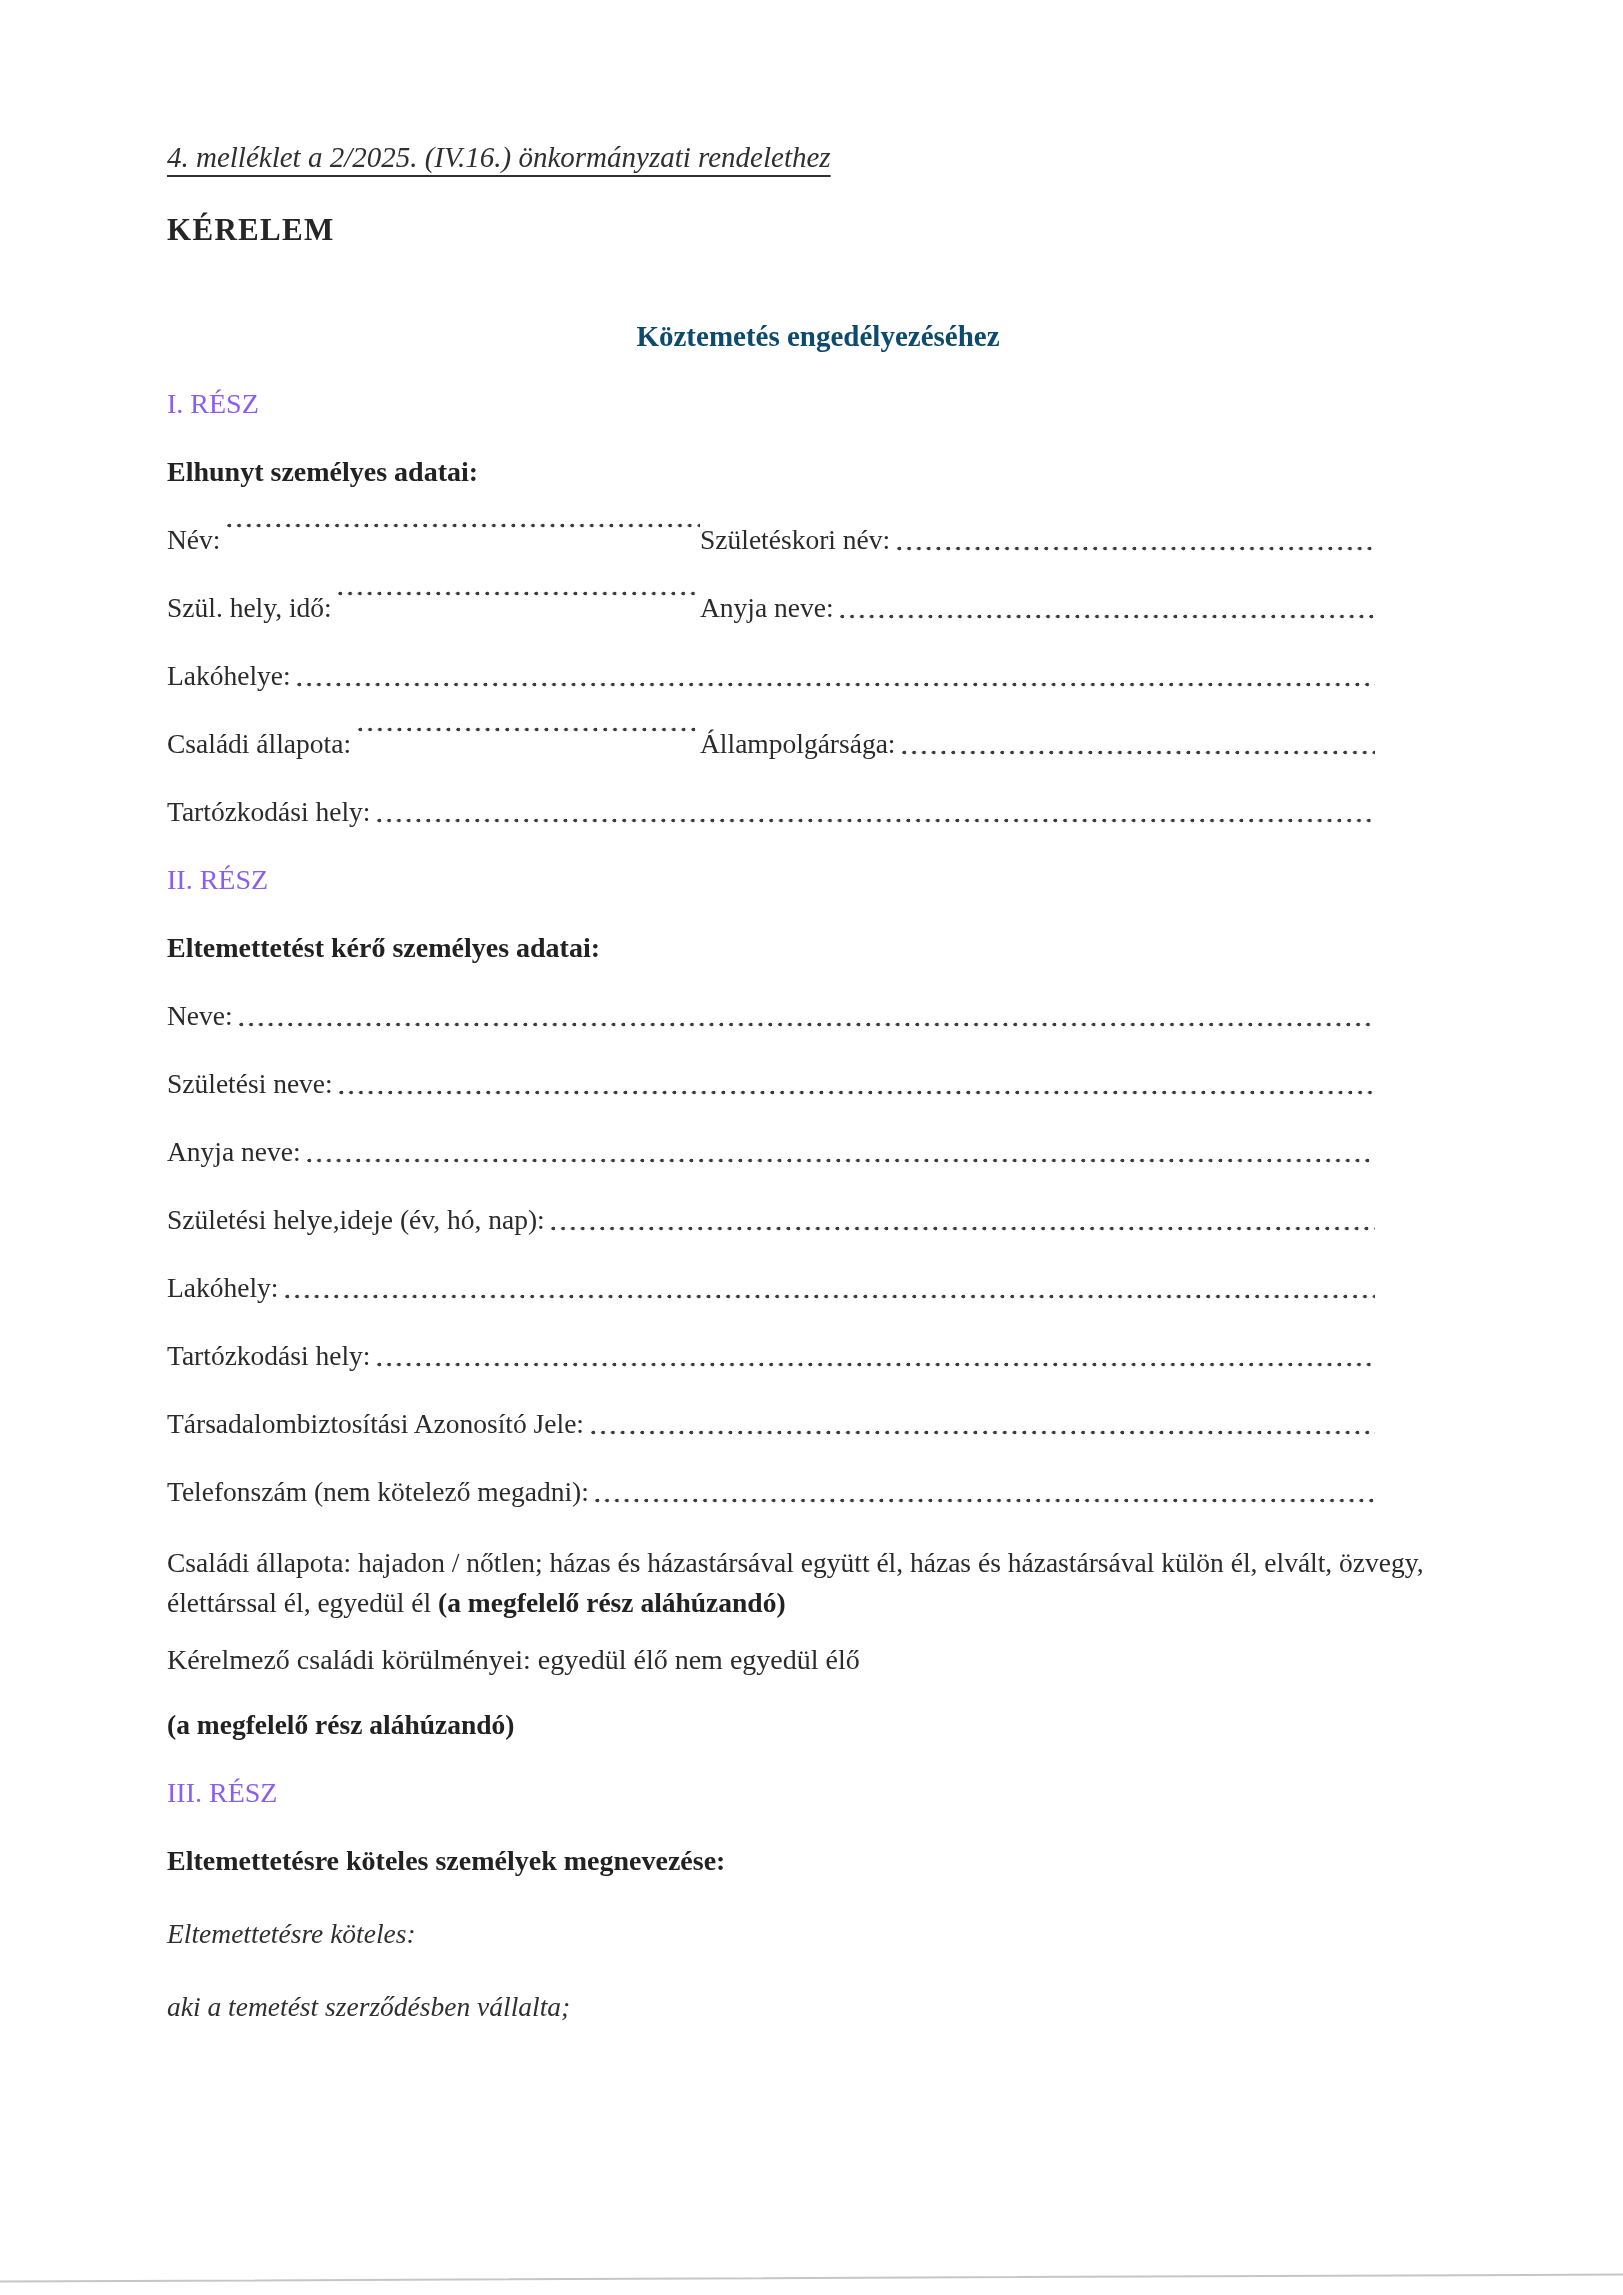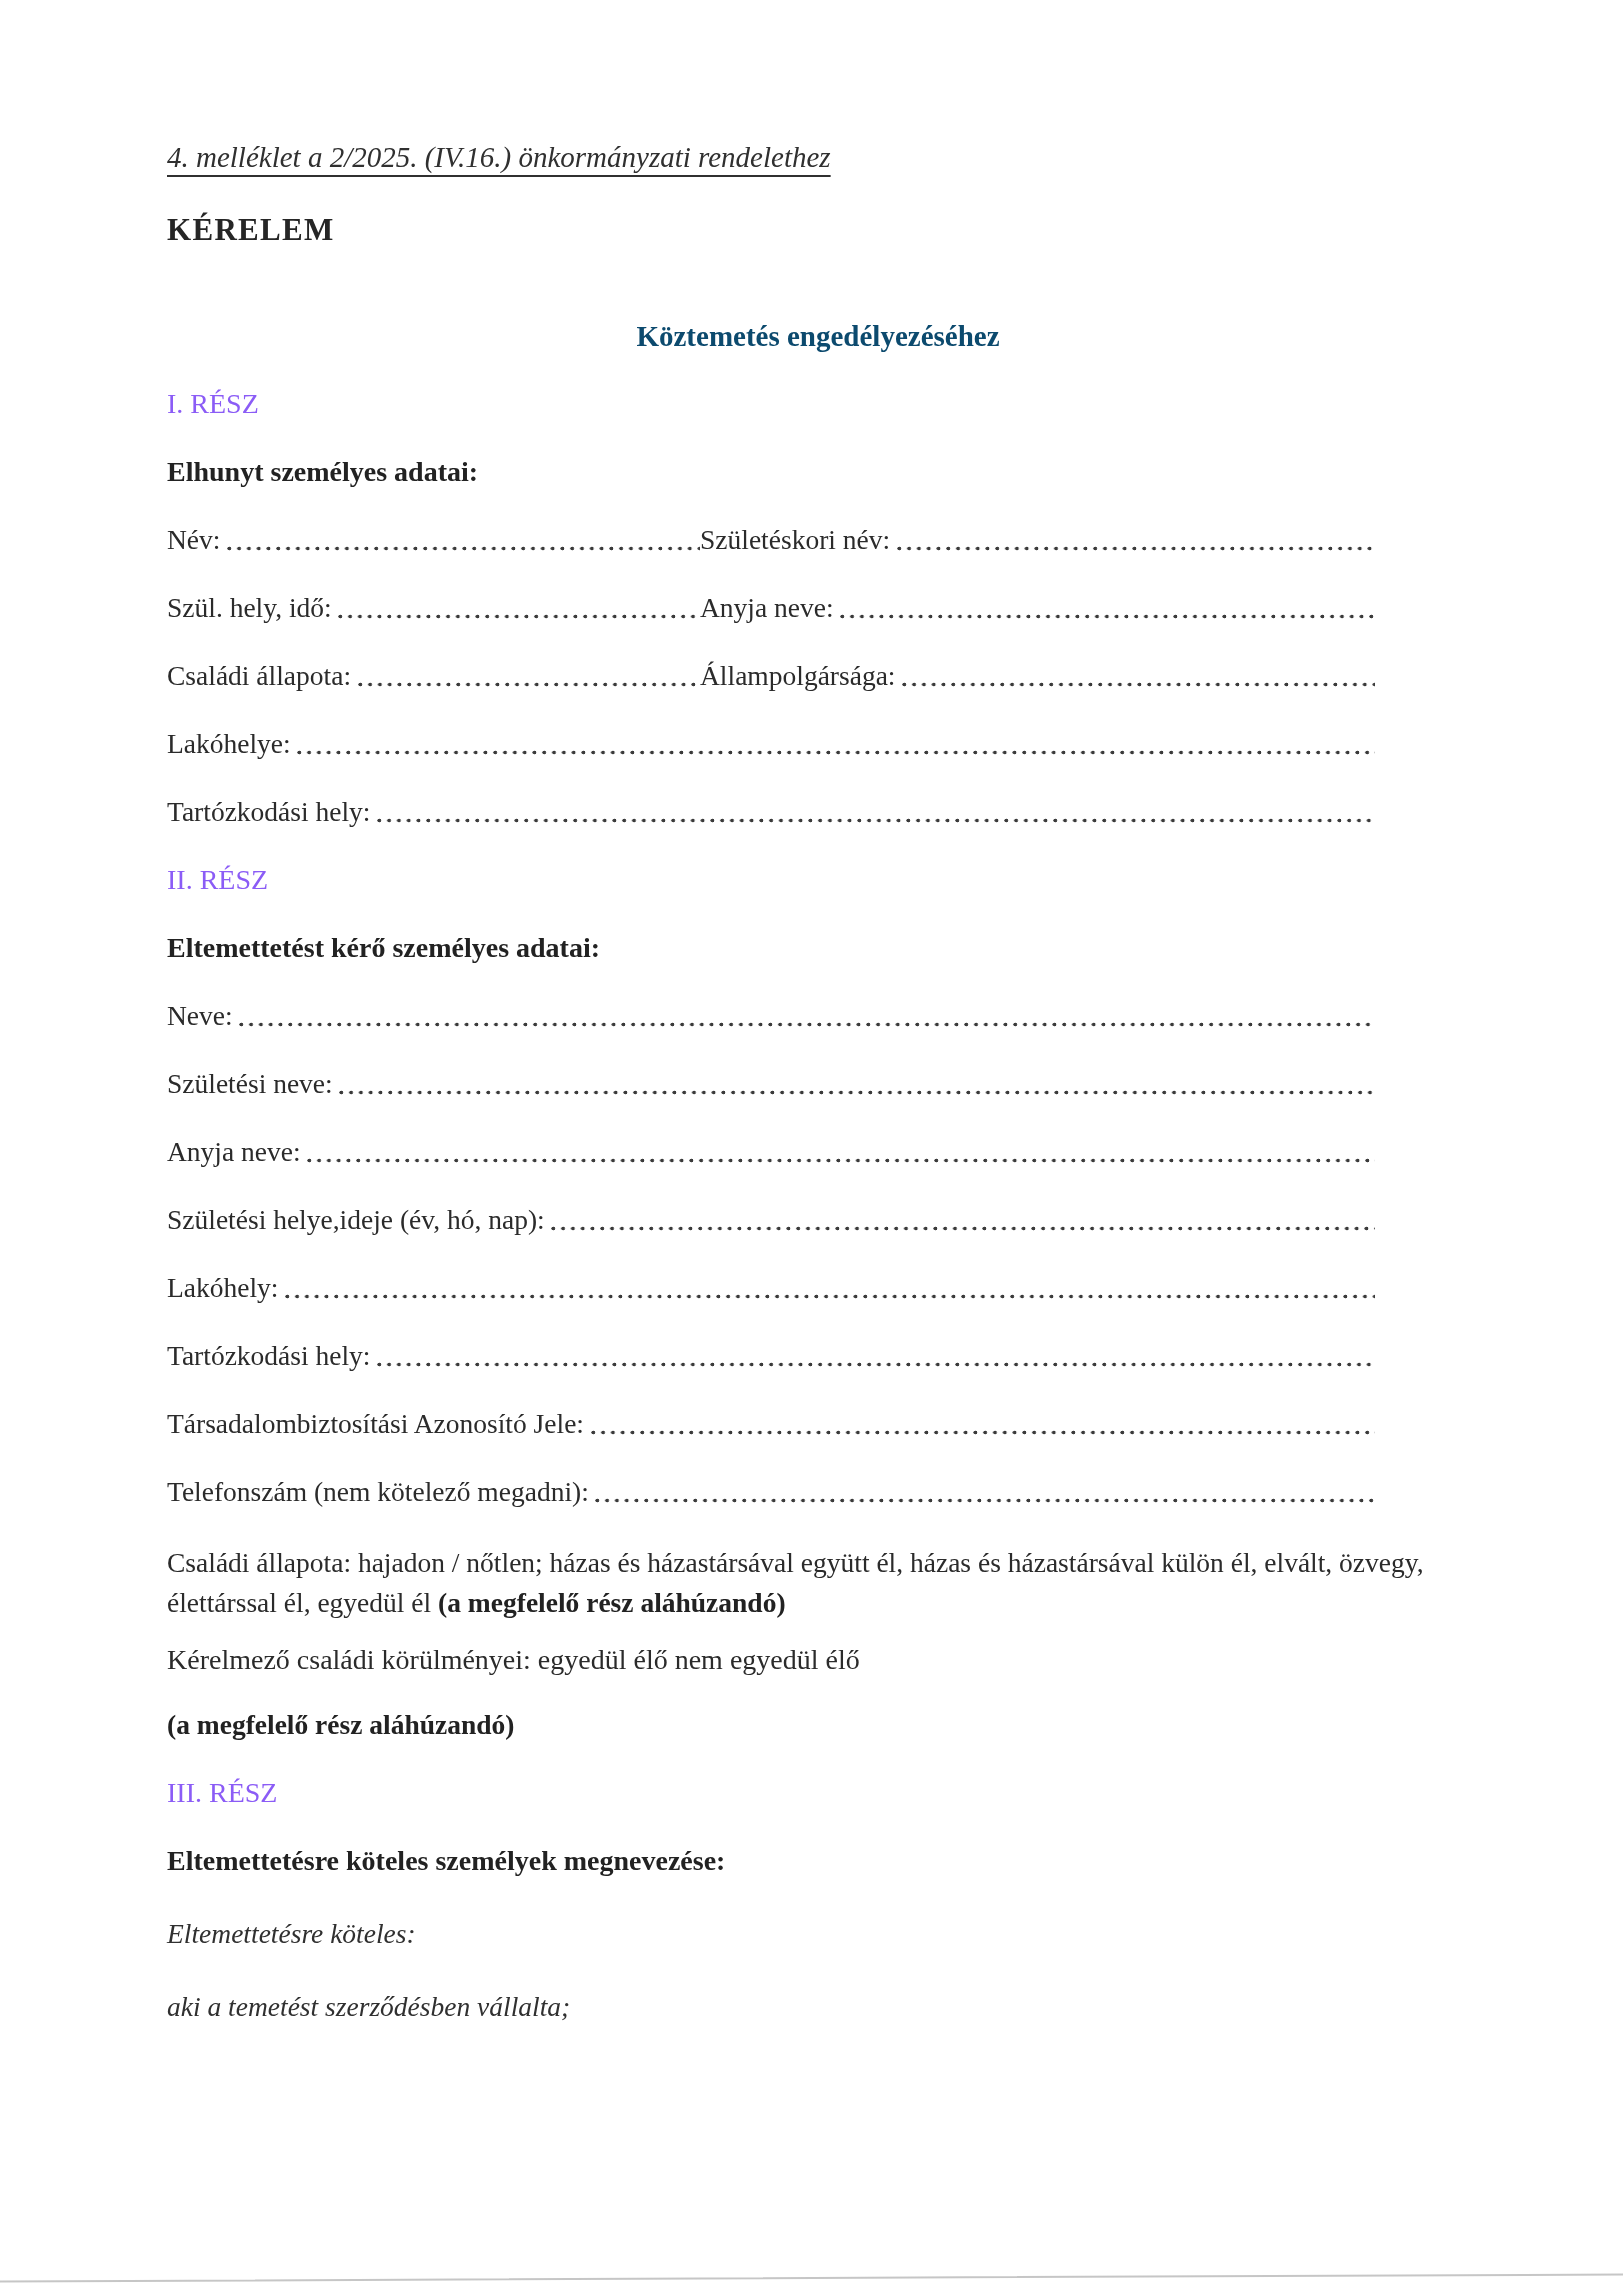--- a/index.html
+++ b/index.html
@@ -39,21 +39,21 @@
   .sec      { margin-top:34px; font-size:28px; line-height:34px; color:#8b5cf6; }
   .subhead  { margin-top:34px; font-size:28px; line-height:34px; font-weight:bold; color:#222; }
 
   .row {
     margin-top:34px;
     display:flex; align-items:flex-end;
     height:34px; width:1208px;
     font-size:27.5px;
   }
   .lbl { white-space:nowrap; line-height:34px; }
-  .c1  { display:flex; align-items:flex-end; width:533px; flex:none; }
+  .c1  { display:flex; align-items:flex-start; width:533px; flex:none; }
   .leader {
     flex:1 1 auto;
     height:5.2px; margin:0 0 5.9px 6.5px;
     background-image:radial-gradient(circle at 2.3px 2.6px, #3a3a3a 1.7px, rgba(0,0,0,0) 2.2px);
     background-size:9.8px 5.2px;
     background-repeat:repeat-x;
     background-position:left bottom;
   }
 
   .para { margin-top:34px; width:1306px; font-size:27.5px; line-height:40px; color:#2b2b2b; }
@@ -94,30 +94,30 @@
   <div class="row">
     <span class="c1">
       <span class="lbl">Szül. hely, idő:</span>
       <span class="leader"></span>
     </span>
     <span class="lbl">Anyja neve:</span>
     <span class="leader"></span>
   </div>
 
   <div class="row">
+    <span class="lbl">Lakóhelye:</span>
+    <span class="leader"></span>
+  </div>
+
+  <div class="row">
     <span class="c1">
       <span class="lbl">Családi állapota:</span>
       <span class="leader"></span>
     </span>
     <span class="lbl">Állampolgársága:</span>
-    <span class="leader"></span>
-  </div>
-
-  <div class="row">
-    <span class="lbl">Lakóhelye:</span>
     <span class="leader"></span>
   </div>
 
   <div class="row">
     <span class="lbl">Tartózkodási hely:</span>
     <span class="leader"></span>
   </div>
 
   <div class="sec">II. RÉSZ</div>
   <div class="subhead">Eltemettetést kérő személyes adatai:</div>

